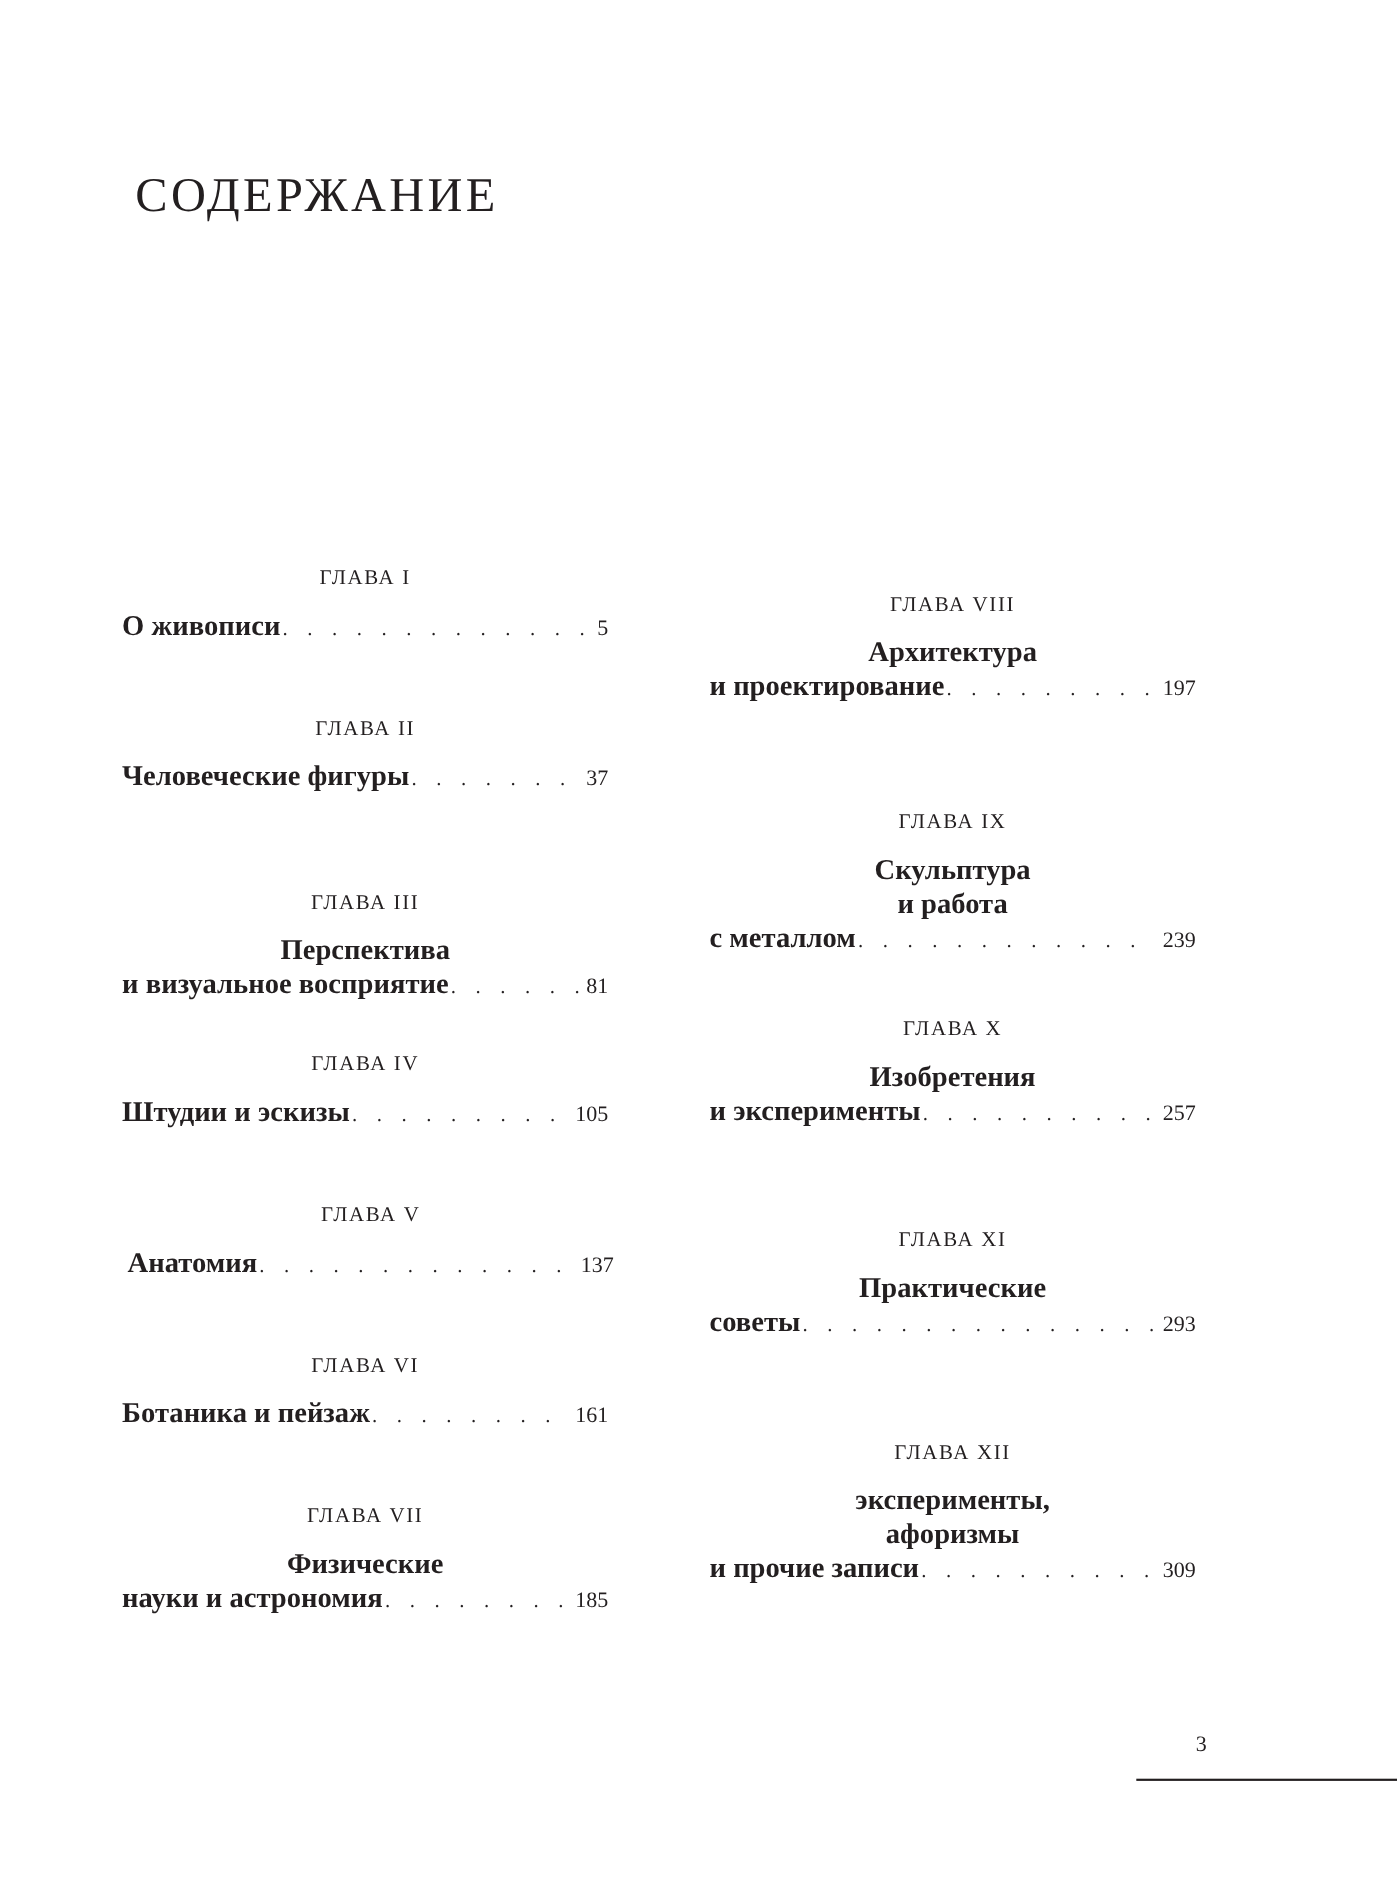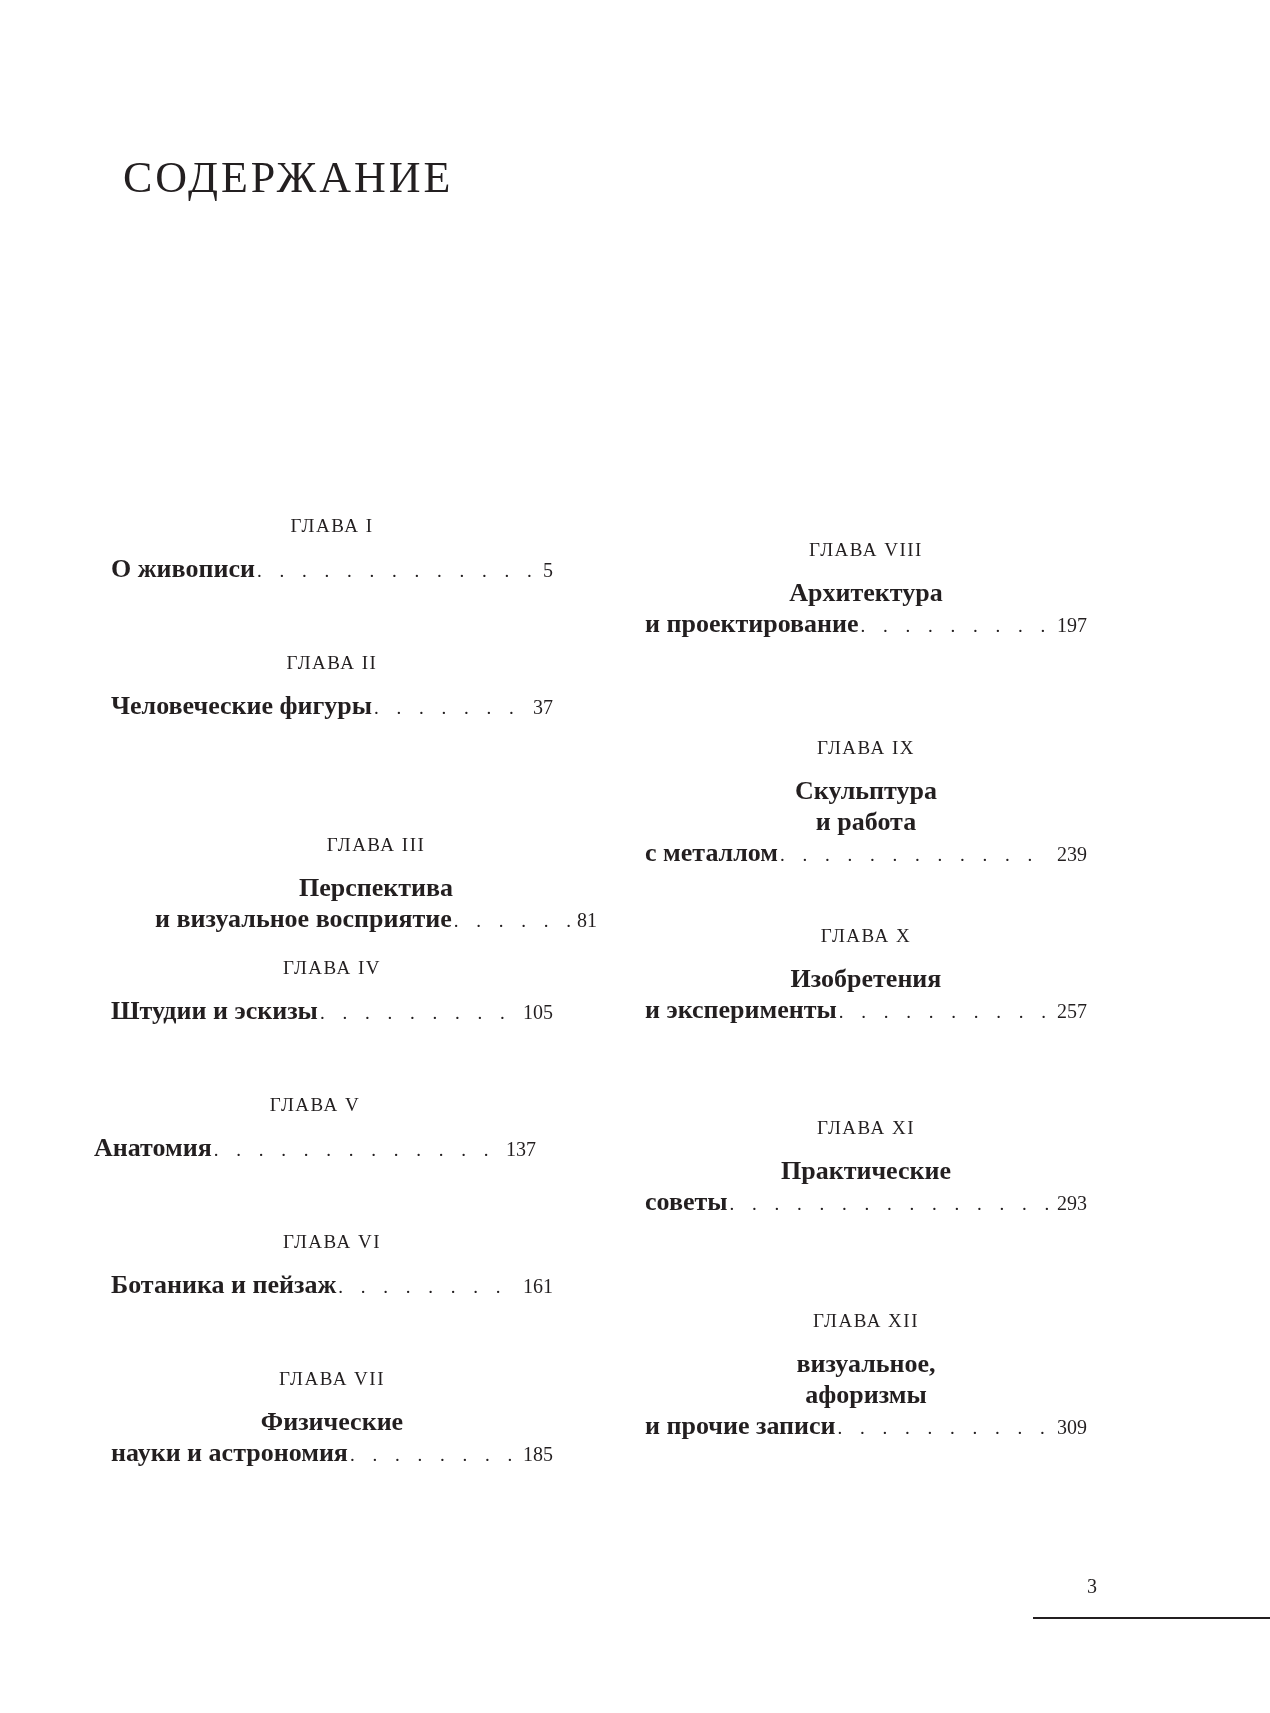--- a/index.html
+++ b/index.html
@@ -59,21 +59,21 @@
   <div class="chapter-label">ГЛАВА II</div>
   <div class="entry-title">
     <div class="last-line">
         <span class="t">Человеческие фигуры</span>
         <span class="leader">. . . . . . . . . . . . . . . . . . . . . . . . . . . . . . . . . . . .</span>
         <span class="page-num">37</span>
       </div>
   </div>
 </div>
 
-<div class="toc-entry" style="left:111px; top:834px;margin-left:44px;">
+<div class="toc-entry" style="left:111px; top:810px;">
   <div class="chapter-label">ГЛАВА III</div>
   <div class="entry-title">
     <span class="title-line">Перспектива</span>
     <div class="last-line">
         <span class="t">и визуальное восприятие</span>
         <span class="leader">. . . . . . . . . . . . . . . . . . . . . . . . . . . . . . . . . . . .</span>
         <span class="page-num">81</span>
       </div>
   </div>
 </div>
@@ -82,21 +82,21 @@
   <div class="chapter-label">ГЛАВА IV</div>
   <div class="entry-title">
     <div class="last-line">
         <span class="t">Штудии и эскизы</span>
         <span class="leader">. . . . . . . . . . . . . . . . . . . . . . . . . . . . . . . . . . . .</span>
         <span class="page-num">105</span>
       </div>
   </div>
 </div>
 
-<div class="toc-entry" style="left:94px; top:1094px;">
+<div class="toc-entry" style="left:116px; top:1094px;">
   <div class="chapter-label">ГЛАВА V</div>
   <div class="entry-title">
     <div class="last-line">
         <span class="t">Анатомия</span>
         <span class="leader">. . . . . . . . . . . . . . . . . . . . . . . . . . . . . . . . . . . .</span>
         <span class="page-num">137</span>
       </div>
   </div>
 </div>
 
@@ -168,21 +168,21 @@
         <span class="t">советы</span>
         <span class="leader">. . . . . . . . . . . . . . . . . . . . . . . . . . . . . . . . . . . .</span>
         <span class="page-num">293</span>
       </div>
   </div>
 </div>
 
 <div class="toc-entry" style="left:645px; top:1310px;">
   <div class="chapter-label">ГЛАВА XII</div>
   <div class="entry-title">
-    <span class="title-line">визуальное,</span>
+    <span class="title-line">эксперименты,</span>
     <span class="title-line">афоризмы</span>
     <div class="last-line">
         <span class="t">и прочие записи</span>
         <span class="leader">. . . . . . . . . . . . . . . . . . . . . . . . . . . . . . . . . . . .</span>
         <span class="page-num">309</span>
       </div>
   </div>
 </div>
 
 <div class="folio">3</div>

